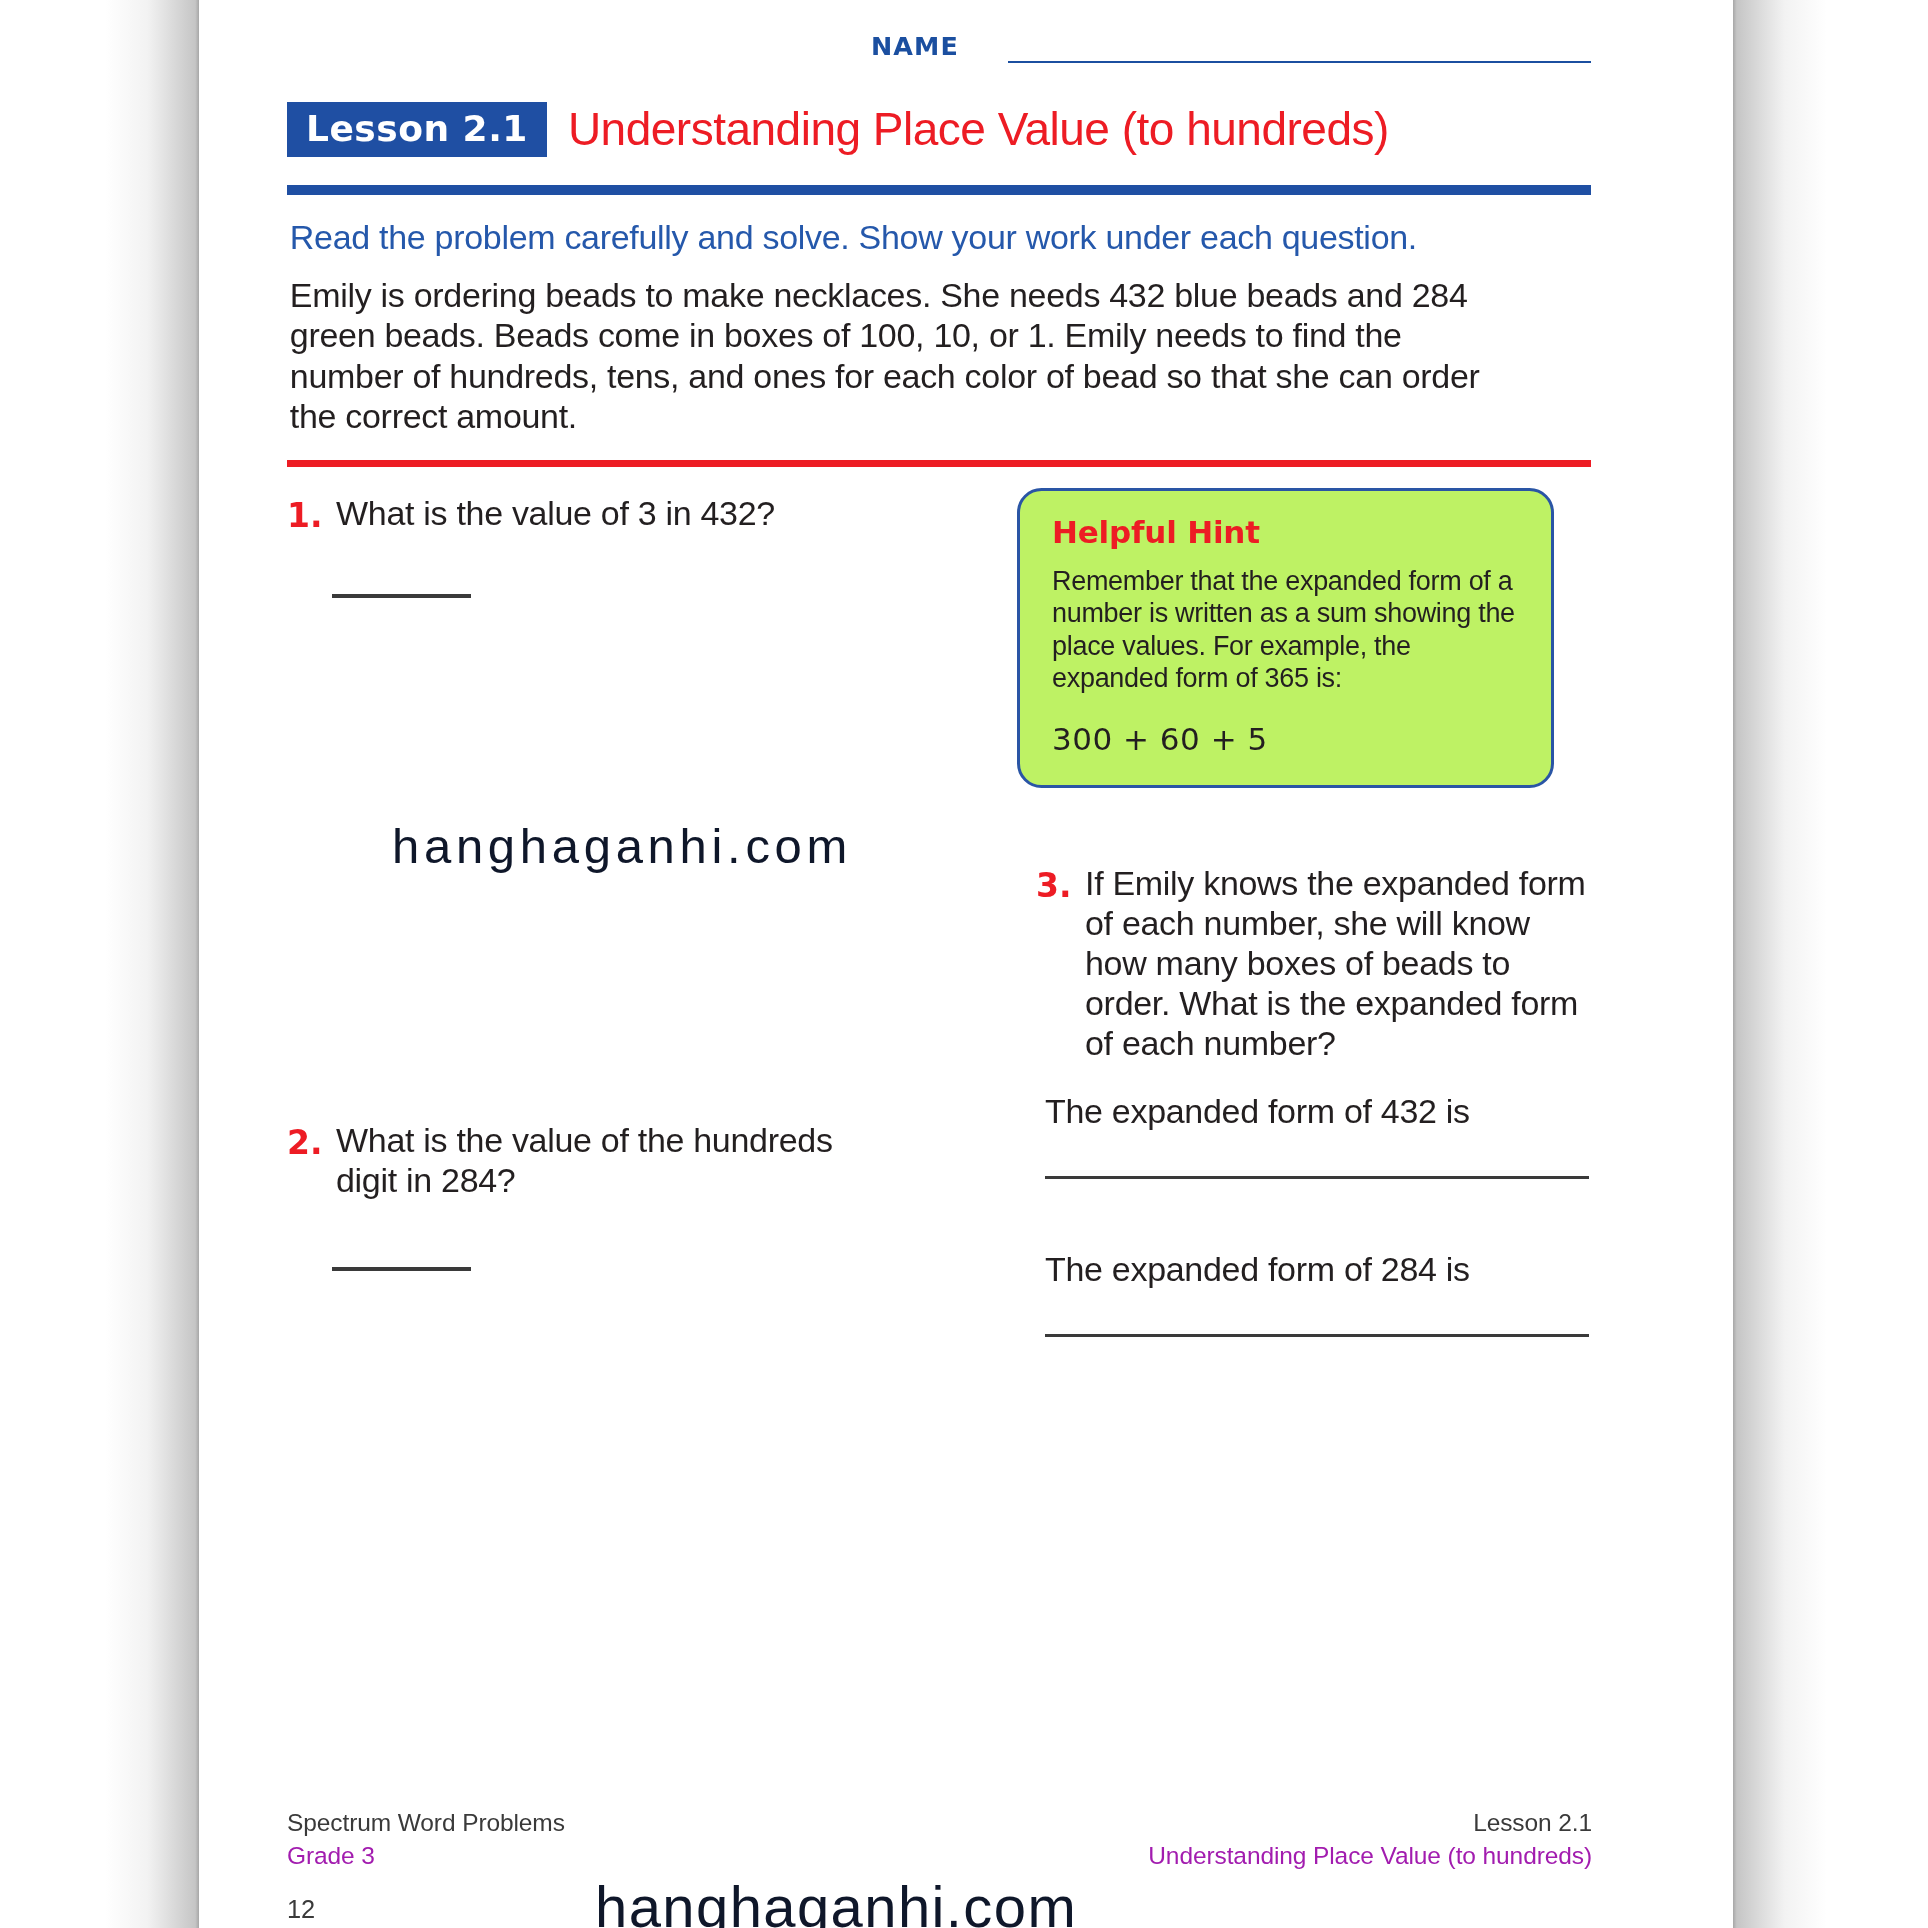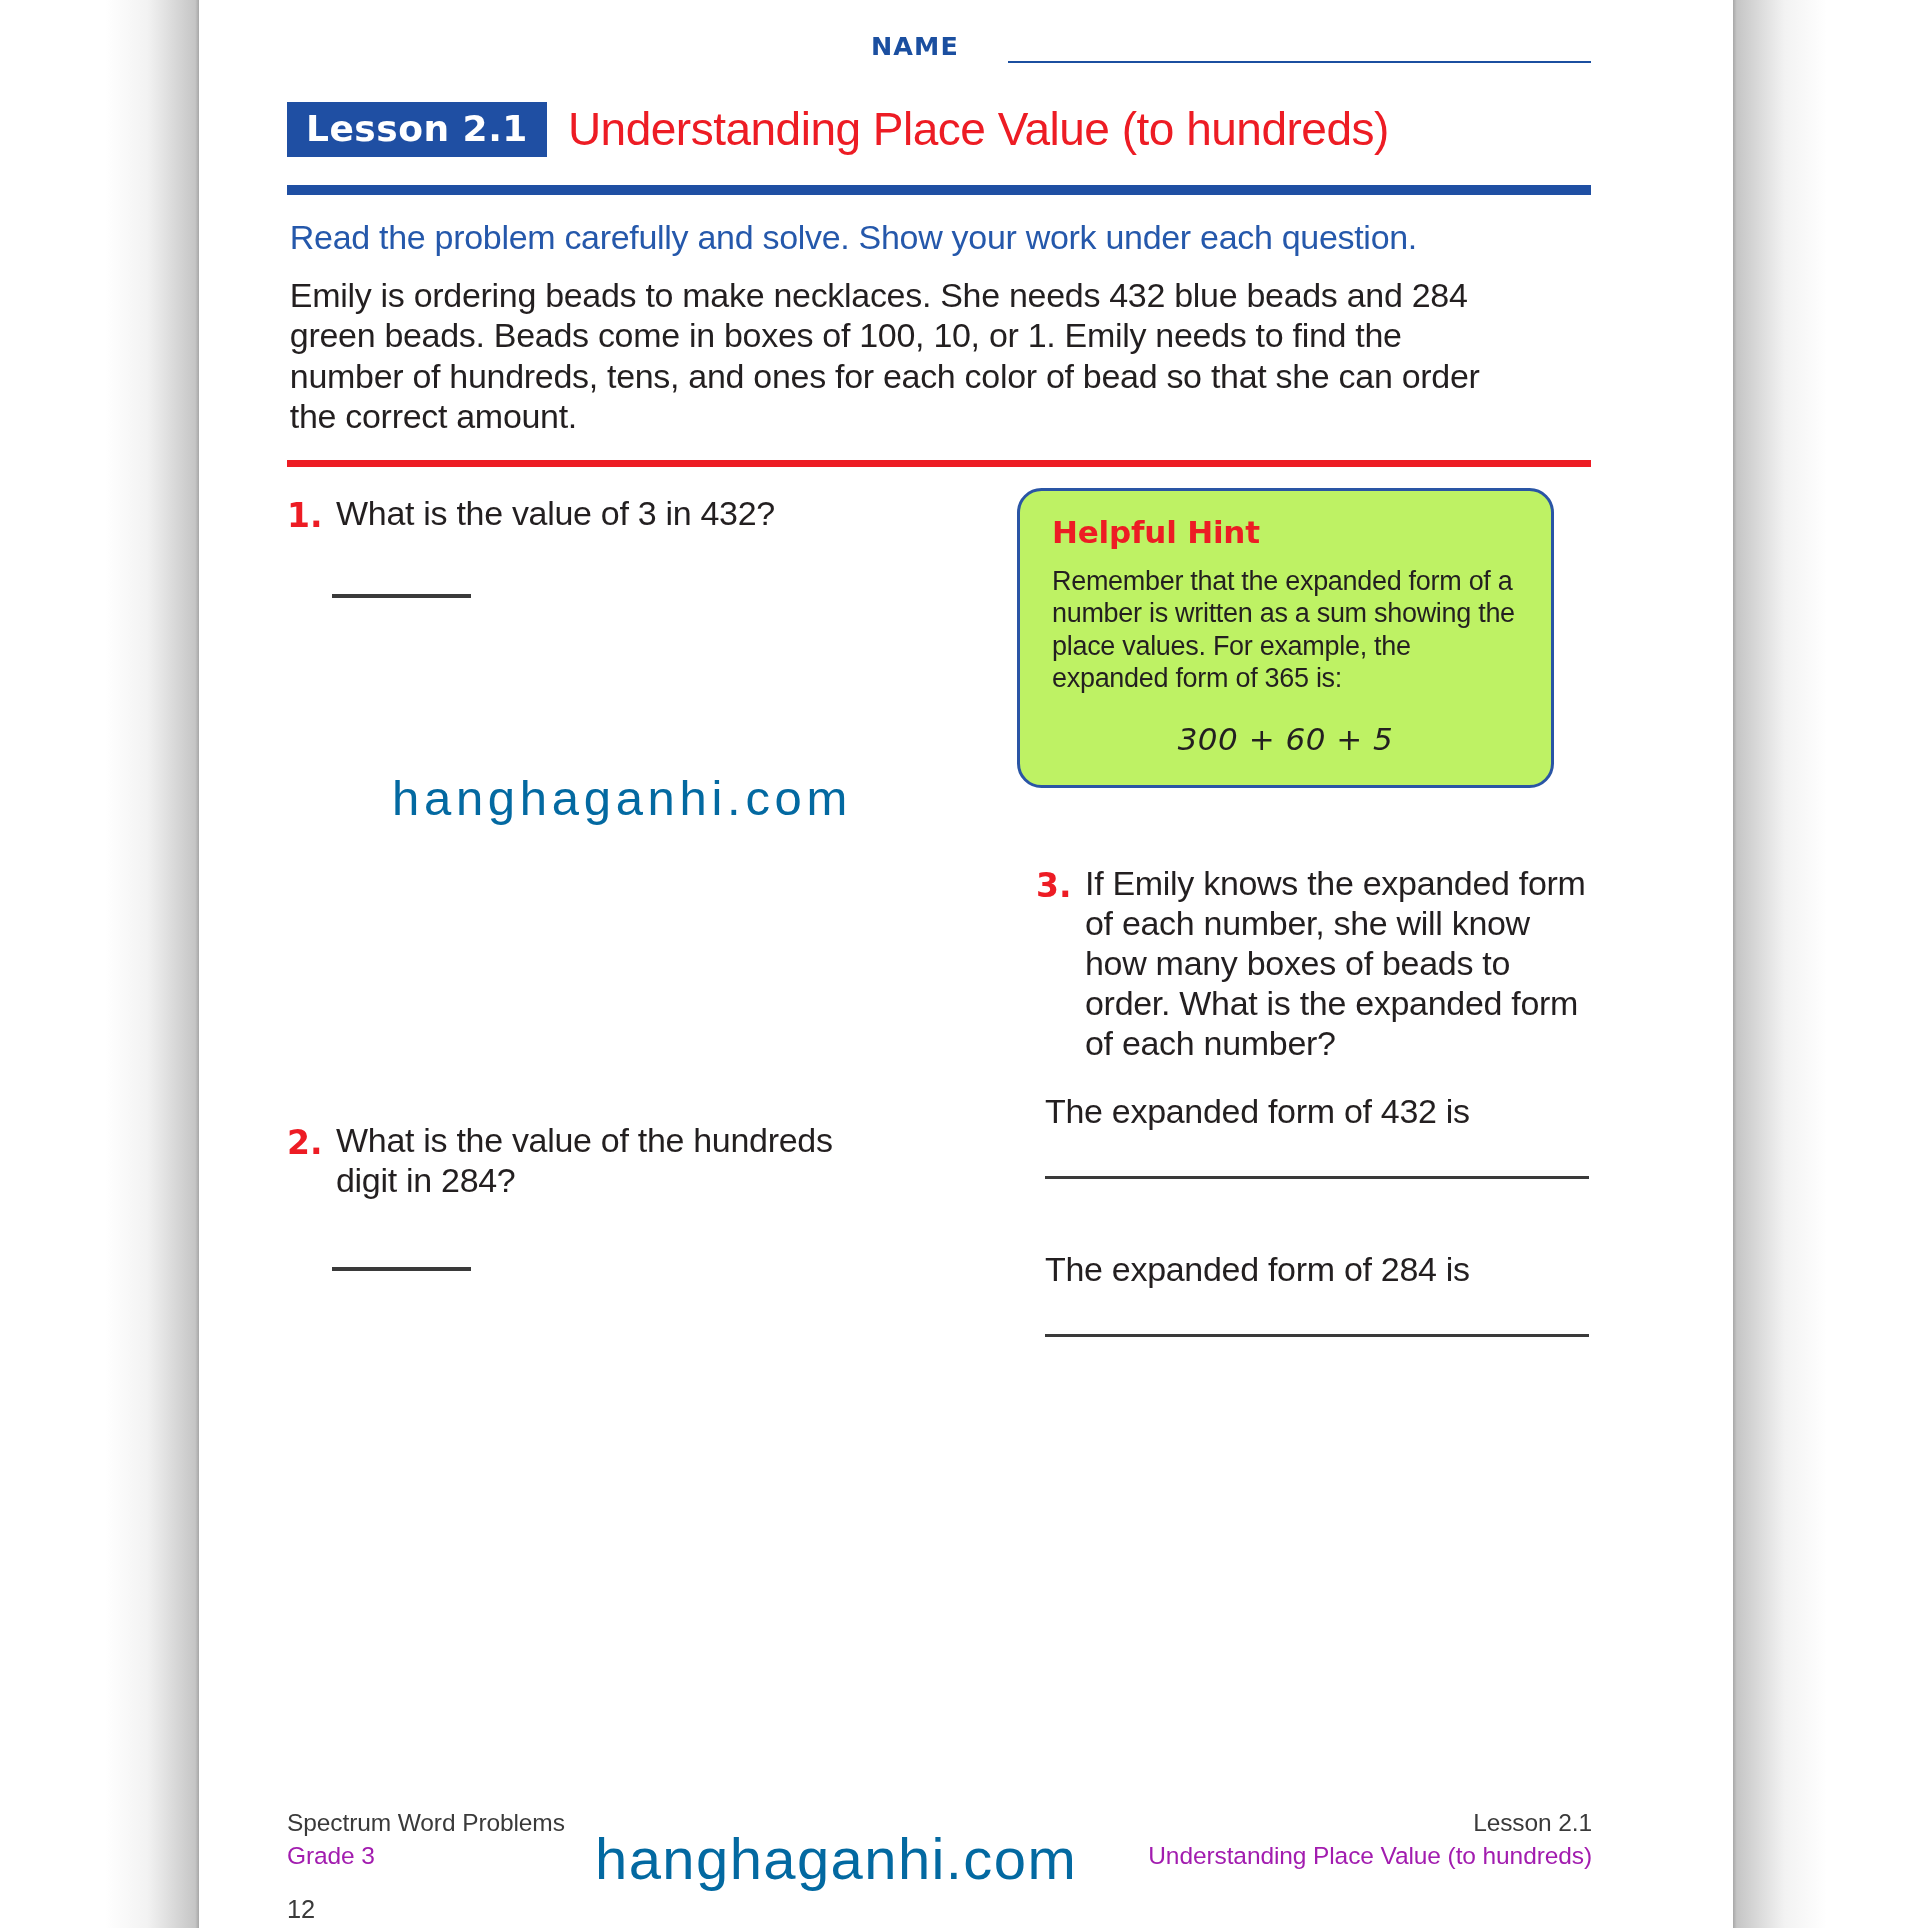--- a/index.html
+++ b/index.html
@@ -213,24 +213,22 @@
   .hint-body {
     color: #231f20;
     font-size: 27px;
     line-height: 1.2;
     letter-spacing: -0.3px;
   }
   .hint-equation {
     color: #231f20;
     font-family: "DejaVu Sans", sans-serif;
     font-size: 31px;
-    text-align: center;
     margin-top: 26px;
     letter-spacing: 0.5px;
-    font-style: italic;
   }
 
   
   .expanded-item {
     position: absolute;
     width: 546px;
   }
   .expanded-label {
     color: #231f20;
     font-size: 34px;
@@ -276,25 +274,26 @@
   .f-page {
     color: #3a3a3a;
     font-size: 25.4px;
     display: block;
     margin-top: 20px;
   }
 
   
   .watermark {
     position: absolute;
-    color: #0369a1;
+    color: #0f172a;
     font-family: "Liberation Sans", sans-serif;
     font-weight: 400;
     white-space: nowrap;
     pointer-events: none;
+    margin-top: 48px;
   }
   .wm-1 {
     left: 392px;
     top: 770px;
     font-size: 49px;
     letter-spacing: 4.7px;
   }
   .wm-2 {
     left: 595px;
     top: 1825px;

